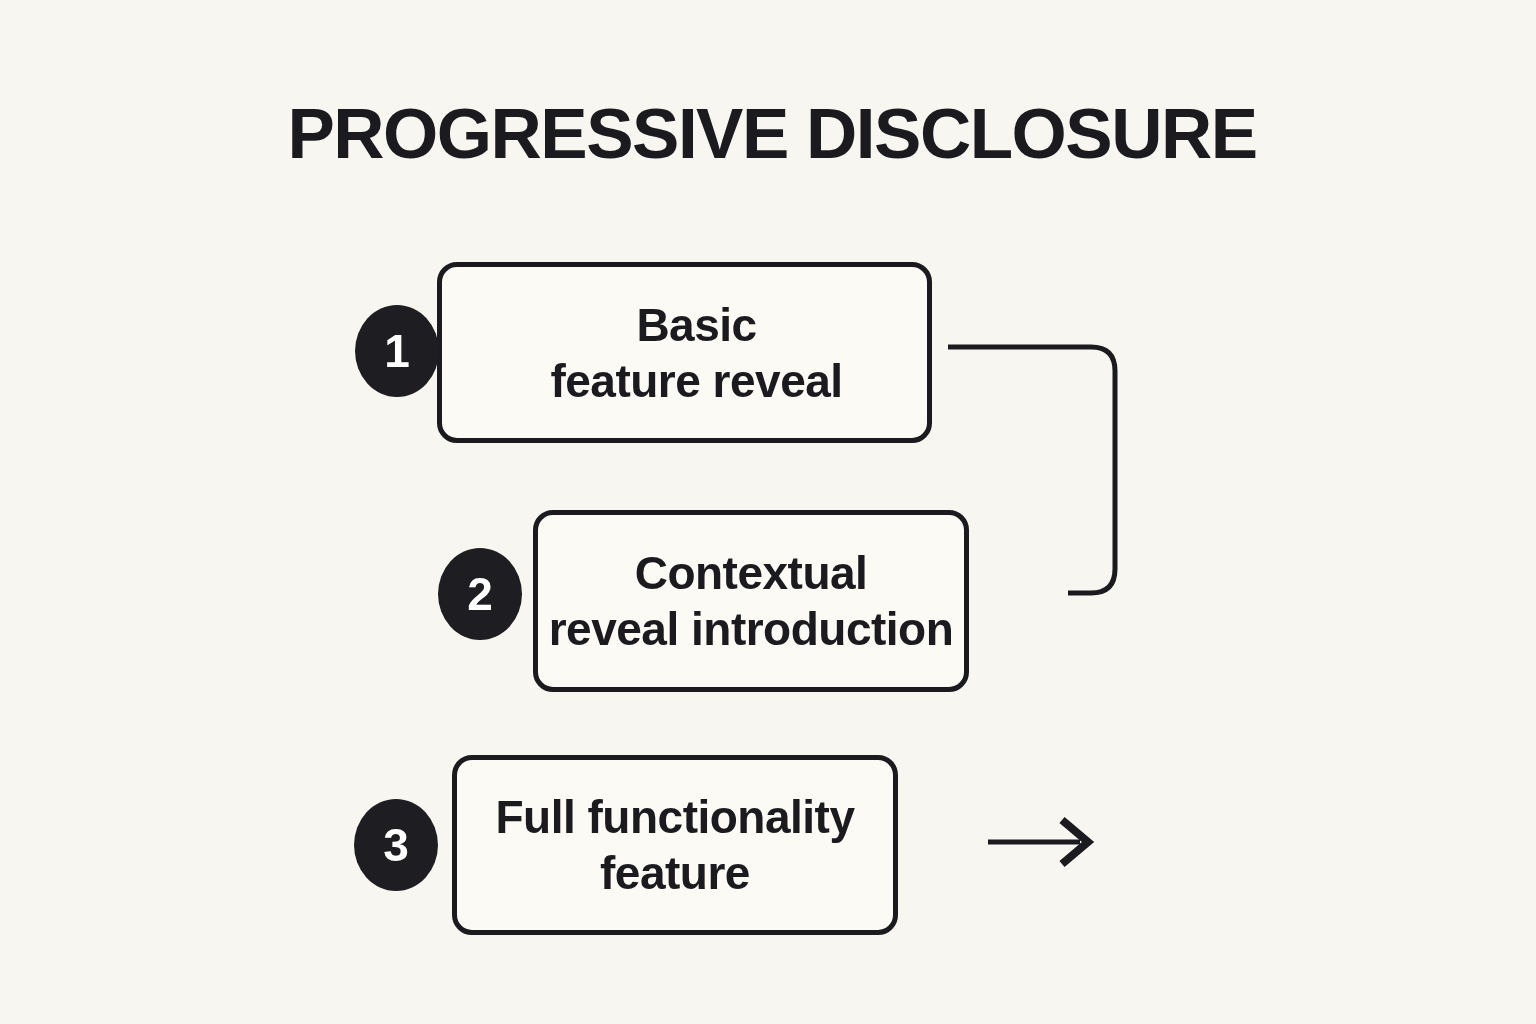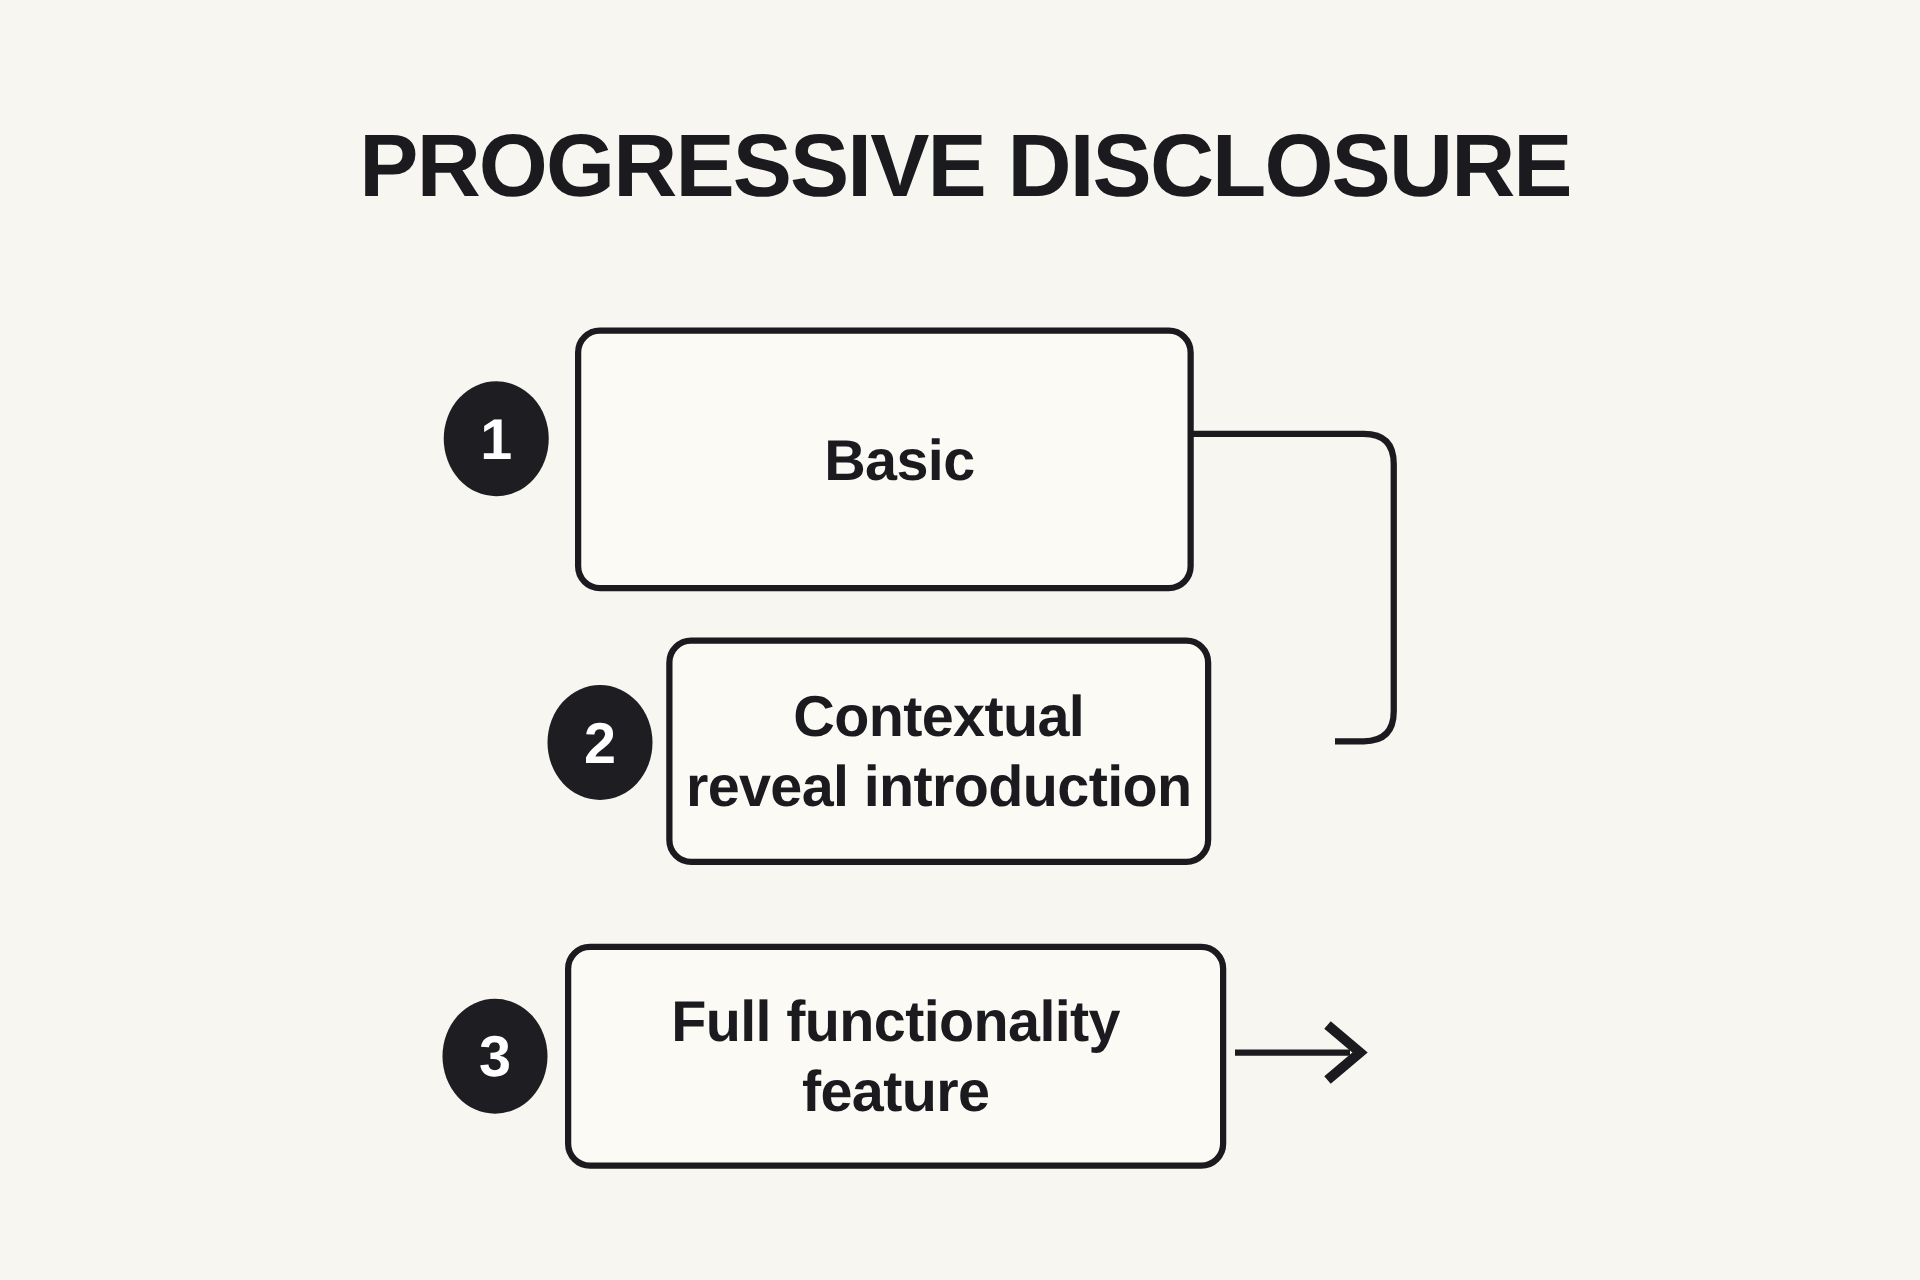--- a/index.html
+++ b/index.html
@@ -40,23 +40,23 @@
     align-items: center;
     justify-content: center;
     text-align: center;
     color: var(--ink, #1a1a1f);
     font-size: 46px;
     font-weight: 700;
     line-height: 56px;
     letter-spacing: -0.5px;
     z-index: 2;
   }
-  .box-1 { left: 460px; top: 262px; width: 495px; height: 211px; padding-left: 24px; }
+  .box-1 { left: 437px; top: 262px; width: 495px; height: 181px; padding-left: 24px; }
   .box-2 { left: 533px; top: 510px; width: 436px; height: 182px; }
-  .box-3 { left: 452px; top: 755px; width: 529px; height: 180px; }
+  .box-3 { left: 452px; top: 755px; width: 446px; height: 180px; }
   .badge {
     position: absolute;
     width: 84px;
     height: 92px;
     border-radius: 50%;
     background: var(--badge-fill, #1d1d22);
     color: var(--badge-text, #ffffff);
     display: flex;
     align-items: center;
     justify-content: center;
@@ -86,20 +86,21 @@
   <h1 class="title">PROGRESSIVE DISCLOSURE</h1>
 
   <svg class="lines-overlay" viewBox="0 0 1536 1024" aria-hidden="true">
     <path d="M 948 347 H 1091 Q 1115 347 1115 371 V 569 Q 1115 593 1091 593 H 1068" stroke-width="5"></path>
     <line x1="988" y1="842" x2="1080" y2="842" stroke-width="5"></line>
     <path d="M 1062 820 L 1088 842 L 1062 864" stroke-width="8" stroke-linejoin="miter"></path>
   </svg>
 
   <div class="step-box box-1">
     <span>Basic</span>
+    <span>feature reveal</span>
   </div>
 
   <div class="step-box box-2">
     <span>Contextual</span>
     <span>reveal introduction</span>
   </div>
 
   <div class="step-box box-3">
     <span>Full functionality</span>
     <span>feature</span>

